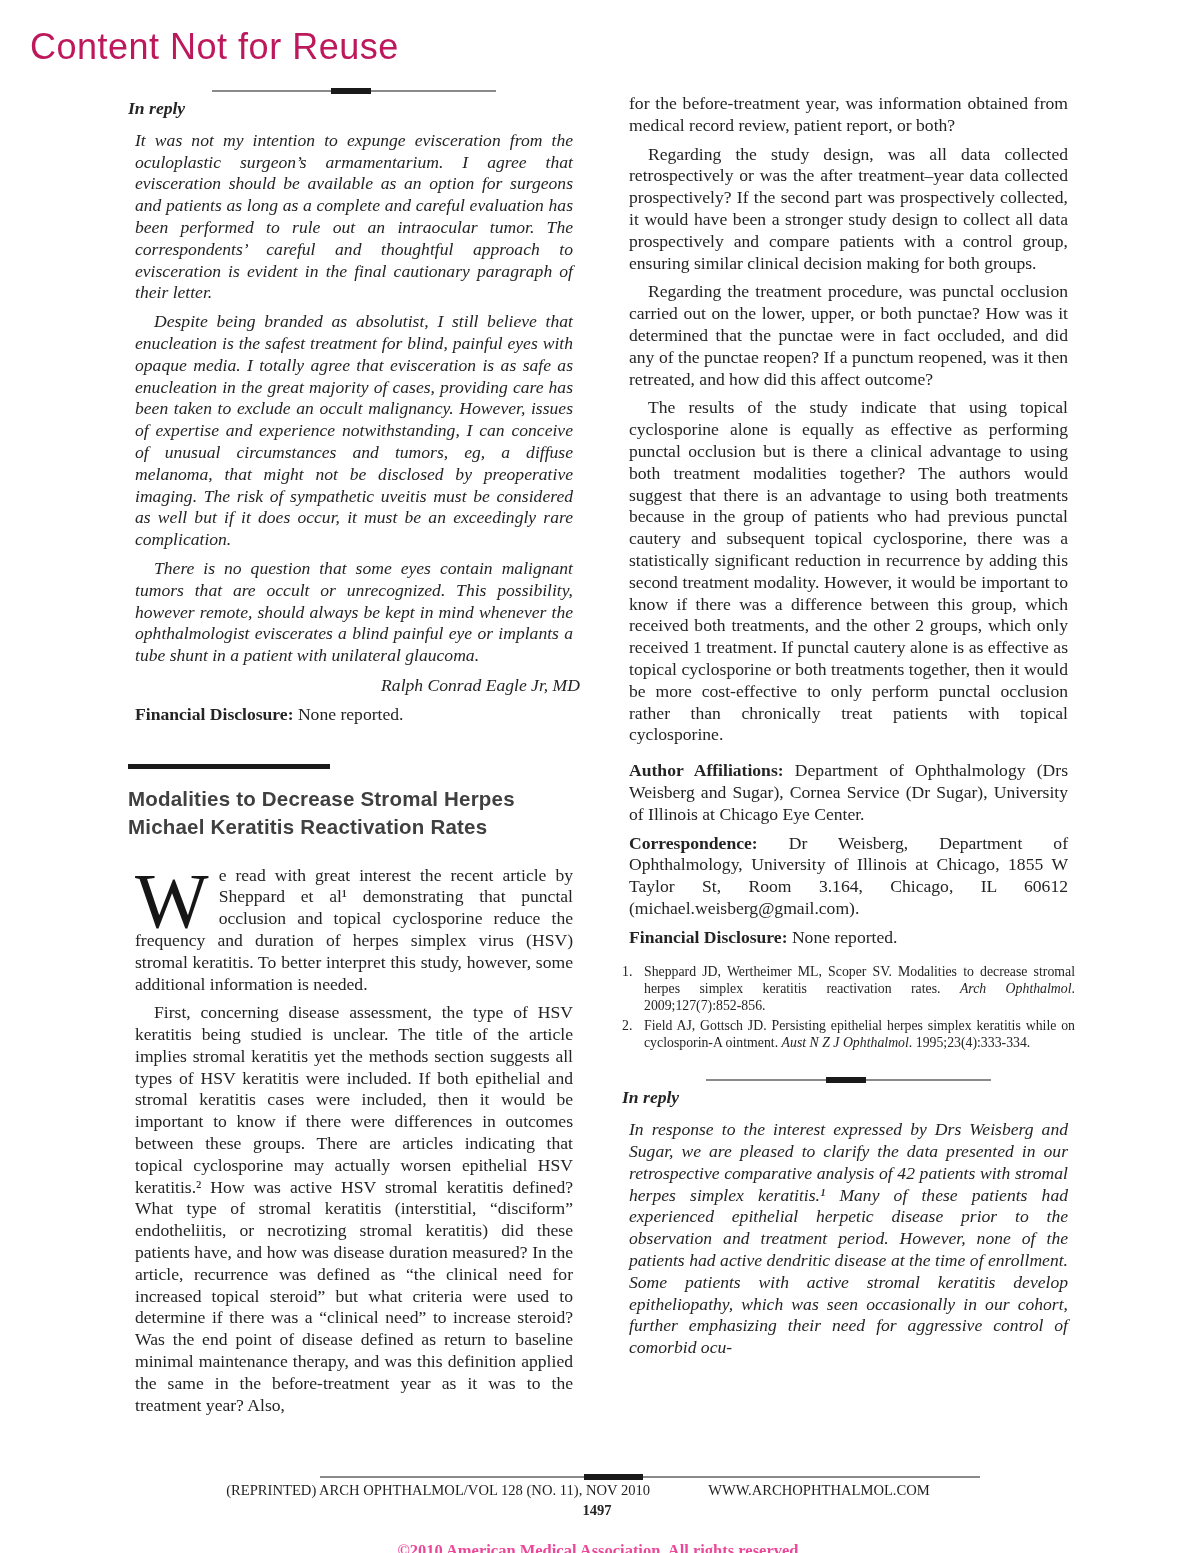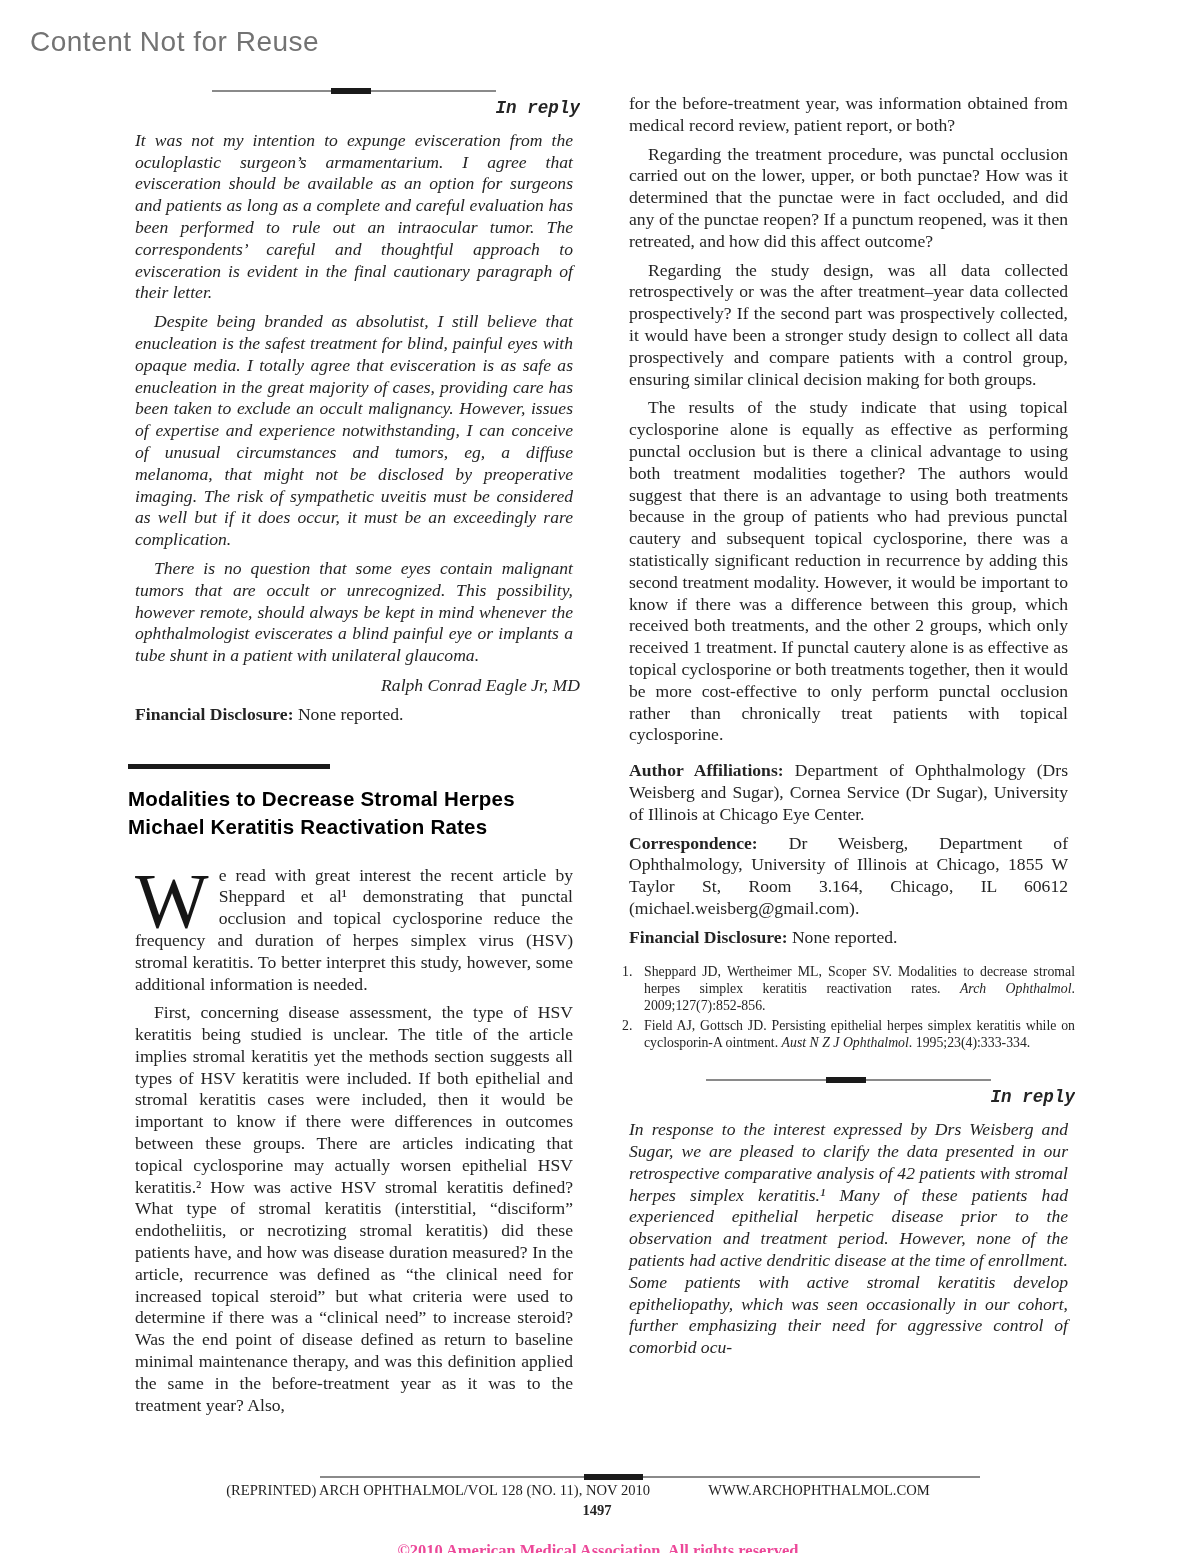--- a/index.html
+++ b/index.html
@@ -5,49 +5,49 @@
   * { margin:0; padding:0; box-sizing:border-box; }
   html,body { background:#ffffff; }
   body {
     width:1200px; height:1553px; position:relative;
     font-family:"Liberation Serif", serif;
     color:#242424; overflow:hidden;
   }
   .watermark {
     position:absolute; left:30px; top:26px;
     font-family:"Liberation Sans", sans-serif;
-    font-size:28px; color:#737373; letter-spacing:0.5px;
+    font-size:36px; color:#be185d; letter-spacing:0.5px;
   }
   .columns {
     position:absolute; left:128px; top:86px; width:947px;
     display:flex; gap:42px;
   }
   .col {
     width:452px; height:1348px; overflow:hidden;
     text-align:justify; font-size:17.6px; line-height:21.8px;
   }
   .col-right { width:453px; }
   p.body { margin:7px; text-indent:19px; }
   p.noindent { text-indent:0; }
   .italic { font-style:italic; }
   .bold { font-weight:bold; }
 
   .reply-rule { position:relative; height:6px; width:63%; margin:2px auto 4px; }
   .reply-rule .line { position:absolute; left:0; right:0; top:2px; height:2px; background:#8a8a8a; }
   .reply-rule .tick { position:absolute; left:42%; width:14%; top:0; height:6px; background:#1a1a1a; }
   .reply-header {
-    text-align:right; font-weight:bold; font-style:italic;
-    font-size:17.6px; margin-bottom:10px;font-family:Liberation Mono, monospace;
+    text-align:left; font-weight:bold; font-style:italic;
+    font-size:17.6px; margin-bottom:10px;
   }
   .signature { text-align:right; font-style:italic; margin:8px 0 6px; }
   .contact { margin-top:22px; }
   .thick-bar { width:202px; height:5px; background:#1a1a1a; margin:38px 0 16px; }
   .letter-title {
     font-family:"Liberation Sans", sans-serif; font-weight:700;
-    font-size:20.5px; line-height:28px; color:#000000;
+    font-size:20.5px; line-height:28px; color:#404040;
     letter-spacing:0.2px; text-align:left; margin:0 0 24px;
   }
   .letter-title span { display:block; }
   .dropcap {
     float:left; font-size:78px; line-height:58px;
     padding:7px 10px 0 0; color:#161616;
   }
   .sig-block { margin-top:14px; }
   .affil { margin-top:14px; }
   .refs { list-style:none; font-size:13.8px; line-height:16.8px; margin-top:16px; }
@@ -99,22 +99,22 @@
       </h2>
 
     <p class="body noindent"><span class="dropcap">W</span><span>e read with great interest the recent article by Sheppard et al¹ demonstrating that punctal occlusion and topical cyclosporine reduce the frequency and duration of herpes simplex virus (HSV) stromal keratitis. To better interpret this study, however, some additional information is needed.</span></p>
 
     <p class="body">First, concerning disease assessment, the type of HSV keratitis being studied is unclear. The title of the article implies stromal keratitis yet the methods section suggests all types of HSV keratitis were included. If both epithelial and stromal keratitis cases were included, then it would be important to know if there were differences in outcomes between these groups. There are articles indicating that topical cyclosporine may actually worsen epithelial HSV keratitis.² How was active HSV stromal keratitis defined? What type of stromal keratitis (interstitial, “disciform” endotheliitis, or necrotizing stromal keratitis) did these patients have, and how was disease duration measured? In the article, recurrence was defined as “the clinical need for increased topical steroid” but what criteria were used to determine if there was a “clinical need” to increase steroid? Was the end point of disease defined as return to baseline minimal maintenance therapy, and was this definition applied the same in the before-treatment year as it was to the treatment year? Also,</p>
   </div>
 
   <div class="col col-right">
 
     <p class="body noindent">for the before-treatment year, was information obtained from medical record review, patient report, or both?</p>
+    <p class="body">Regarding the study design, was all data collected retrospectively or was the after treatment–year data collected prospectively? If the second part was prospectively collected, it would have been a stronger study design to collect all data prospectively and compare patients with a control group, ensuring similar clinical decision making for both groups.</p>
     <p class="body">Regarding the treatment procedure, was punctal occlusion carried out on the lower, upper, or both punctae? How was it determined that the punctae were in fact occluded, and did any of the punctae reopen? If a punctum reopened, was it then retreated, and how did this affect outcome?</p>
-    <p class="body">Regarding the study design, was all data collected retrospectively or was the after treatment–year data collected prospectively? If the second part was prospectively collected, it would have been a stronger study design to collect all data prospectively and compare patients with a control group, ensuring similar clinical decision making for both groups.</p>
     <p class="body">The results of the study indicate that using topical cyclosporine alone is equally as effective as performing punctal occlusion but is there a clinical advantage to using both treatment modalities together? The authors would suggest that there is an advantage to using both treatments because in the group of patients who had previous punctal cautery and subsequent topical cyclosporine, there was a statistically significant reduction in recurrence by adding this second treatment modality. However, it would be important to know if there was a difference between this group, which received both treatments, and the other 2 groups, which only received 1 treatment. If punctal cautery alone is as effective as topical cyclosporine or both treatments together, then it would be more cost-effective to only perform punctal occlusion rather than chronically treat patients with topical cyclosporine.</p>
 
 
     <div class="affil">
       <p class="body noindent"><span class="bold">Author Affiliations:</span><span> Department of Ophthalmology (Drs Weisberg and Sugar), Cornea Service (Dr Sugar), University of Illinois at Chicago Eye Center.</span></p>
       <p class="body noindent"><span class="bold">Correspondence:</span><span> Dr Weisberg, Department of Ophthalmology, University of Illinois at Chicago, 1855 W Taylor St, Room 3.164, Chicago, IL 60612 (michael.weisberg@gmail.com).</span></p>
       <p class="body noindent"><span class="bold">Financial Disclosure:</span><span> None reported.</span></p>
     </div>
 
     <ol class="refs">

